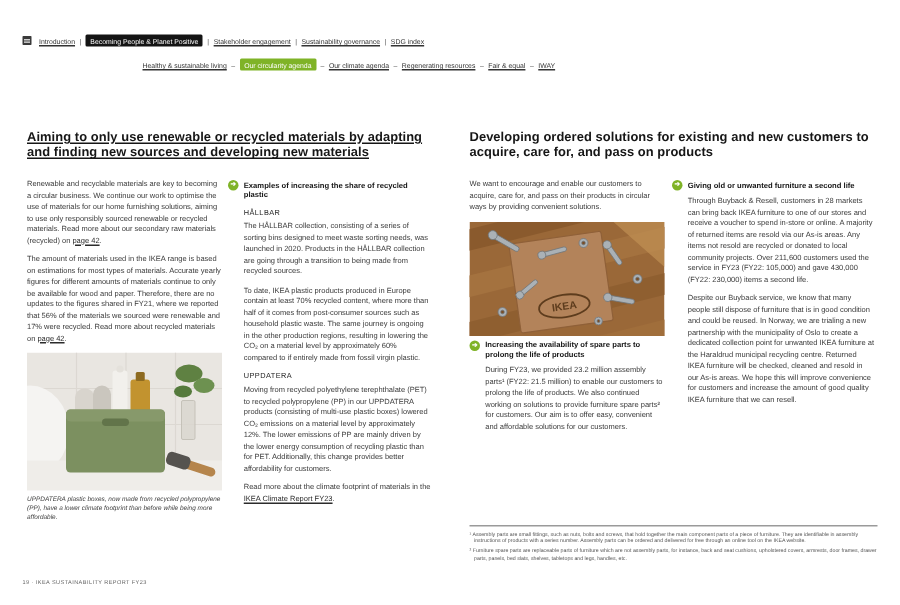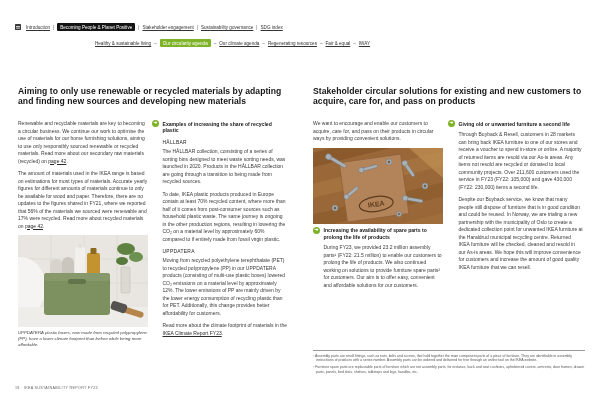--- a/index.html
+++ b/index.html
@@ -19,21 +19,21 @@
   .pill-black { background:#141414; color:#ffffff; }
   .pill-green { background:#7fb327; color:#ffffff; }
   .menu-icon { width:6px; height:5.5px; background:#3a3a3a; margin-right:5px; display:inline-block; position:relative; border-radius:0.5px; }
   .menu-icon::before { content:""; position:absolute; left:1px; right:1px; top:1.5px; height:0.8px; background:#cfcfcf; box-shadow:0 1.6px 0 #cfcfcf; }
 
   
   .section-heading {
     position:absolute; top:86px; width:274px;
     font-size:8.6px; font-weight:bold; line-height:1.22; color:#161616; letter-spacing:0.05px;
   }
-  .heading-left { left:18px; }
+  .heading-left { left:18px;text-decoration:underline; }
   .heading-right { left:313px; }
 
   
   .col { position:absolute; top:120px; width:130px; font-size:5px; line-height:1.5; color:#3a3a3a; }
   .col-1 { left:18px; }
   .col-2 { left:152px; width:135px; }
   .col-3 { left:313px; }
   .col-4 { left:448px; width:135px; }
   .col p { margin-bottom:5px; }
   .link { text-decoration:underline; text-decoration-thickness:0.5px; text-underline-offset:1px; cursor:pointer; color:#2b2b2b; }
@@ -89,21 +89,21 @@
   <span class="nav-item">Our climate agenda</span>
   <span class="sep">–</span>
   <span class="nav-item">Regenerating resources</span>
   <span class="sep">–</span>
   <span class="nav-item">Fair &amp; equal</span>
   <span class="sep">–</span>
   <span class="nav-item">IWAY</span>
 </div>
 
 <h1 class="section-heading heading-left">Aiming to only use renewable or recycled materials by adapting and finding new sources and developing new materials</h1>
-<h1 class="section-heading heading-right">Stakeholder circular solutions for existing and new customers to acquire, care for, and pass on products</h1>
+<h1 class="section-heading heading-right">Developing ordered solutions for existing and new customers to acquire, care for, and pass on products</h1>
 
 <div class="col col-1">
   <p><span>Renewable and recyclable materials are key to becoming a circular business. We continue our work to optimise the use of materials for our home furnishing solutions, aiming to use only responsibly sourced renewable or recycled materials. Read more about our secondary raw materials (recycled) on </span><span class="link">page 42</span><span>.</span></p>
   <p><span>The amount of materials used in the IKEA range is based on estimations for most types of materials. Accurate yearly figures for different amounts of materials continue to only be available for wood and paper. Therefore, there are no updates to the figures shared in FY21, where we reported that 56% of the materials we sourced were renewable and 17% were recycled. Read more about recycled materials on </span><span class="link">page 42</span><span>.</span></p>
 
   <svg class="photo" viewBox="0 0 130 92" aria-hidden="true">
     <rect width="130" height="92" fill="#e9e6e1"></rect>
     <g stroke="#dcd8d2" stroke-width="0.8">
       <line x1="33" y1="0" x2="33" y2="70"></line>
         <line x1="66" y1="0" x2="66" y2="70"></line>

